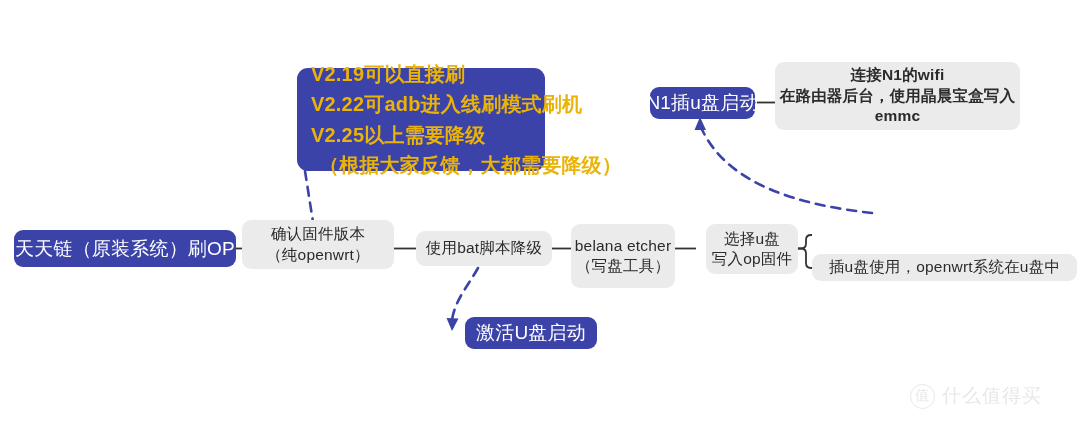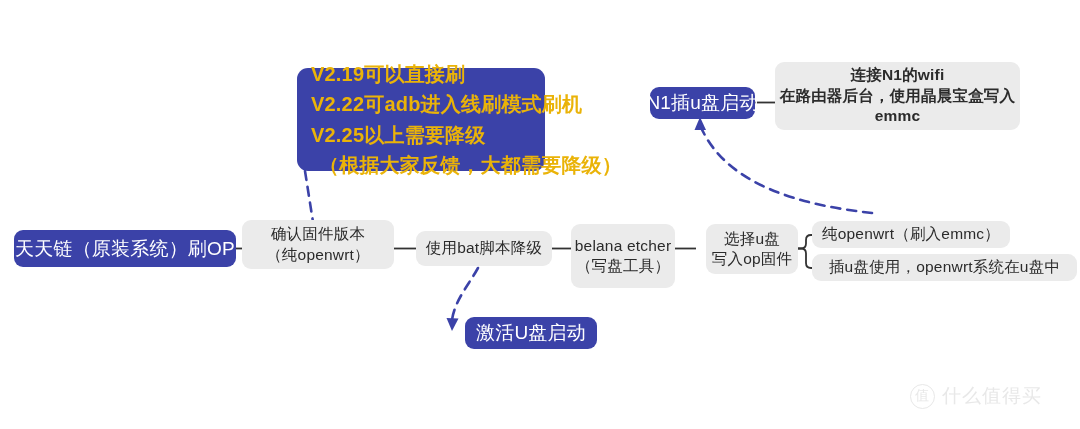--- a/index.html
+++ b/index.html
@@ -166,23 +166,20 @@
   <div class="node gray" id="n-belana">
     <span class="line">belana etcher</span>
     <span class="line">（写盘工具）</span>
   </div>
 
   <div class="node gray" id="n-uchoose">
     <span class="line">选择u盘</span>
     <span class="line">写入op固件</span>
   </div>
 
-  <div class="node gray" id="n-pureop">
-    <span class="line">纯openwrt（刷入emmc）</span>
-  </div>
 
   <div class="node gray" id="n-plugu">
     <span class="line">插u盘使用，openwrt系统在u盘中</span>
   </div>
 
   <div class="node blue" id="n-n1">
     <span class="line">N1插u盘启动</span>
   </div>
 
   <div class="node gray" id="n-wifi">

